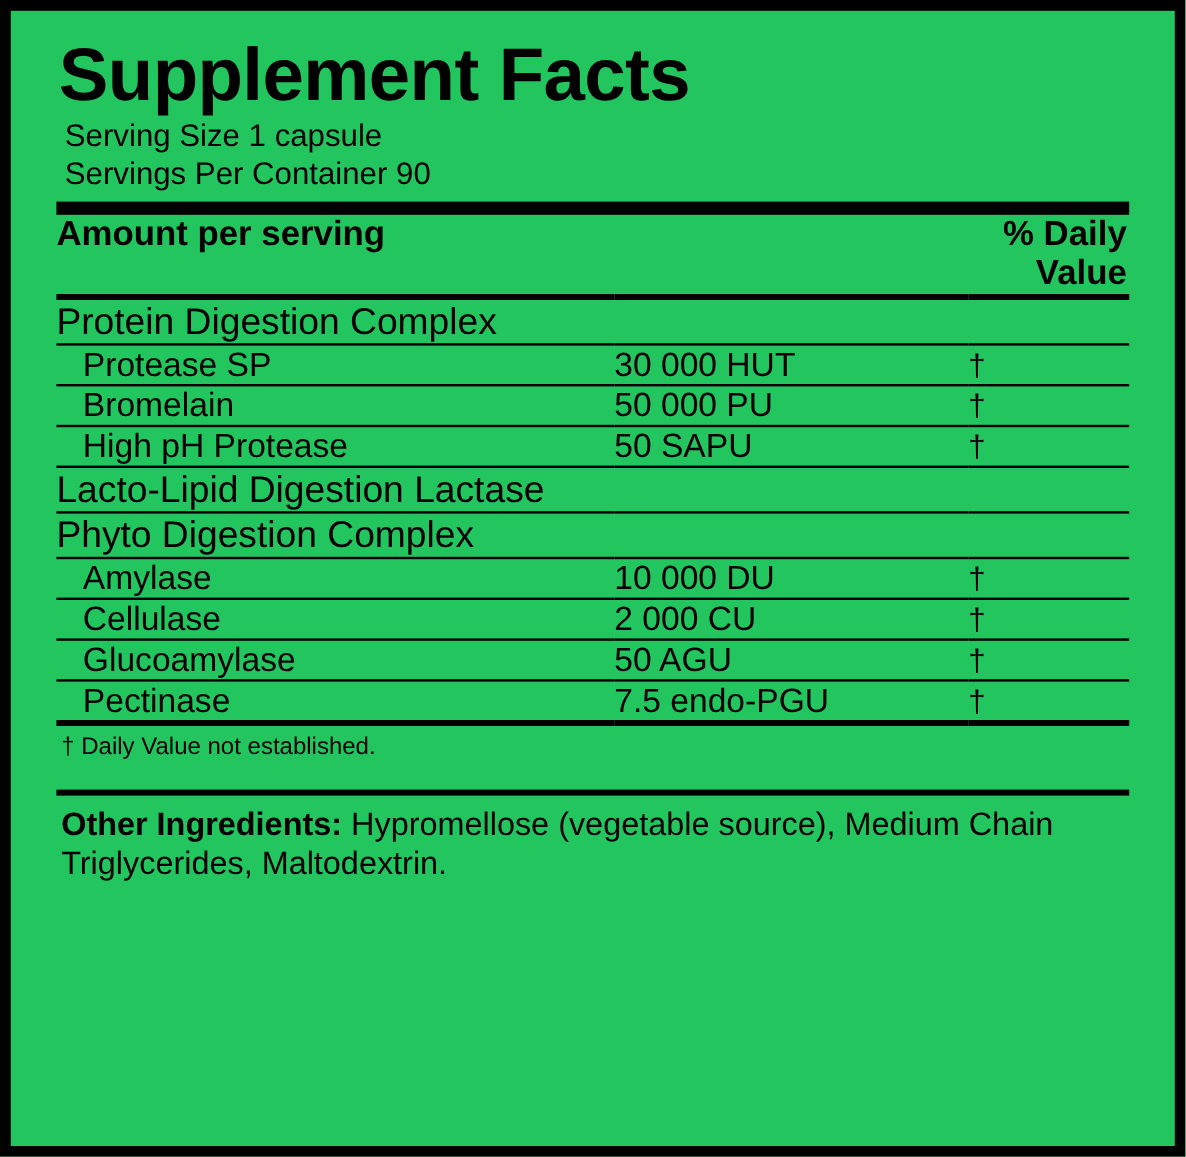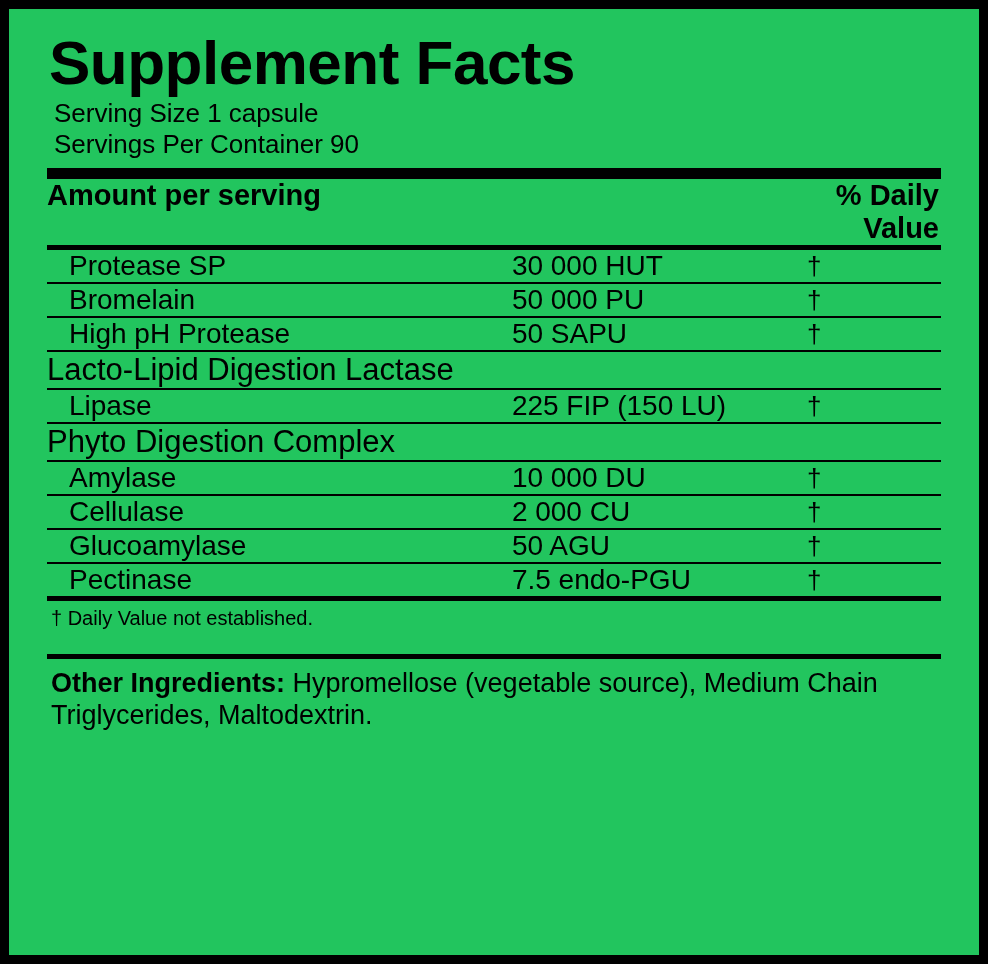--- a/index.html
+++ b/index.html
@@ -105,43 +105,41 @@
         <col class="col-amt">
         <col class="col-dv">
     </colgroup>
     <tbody>
       <tr class="hdr-row bb-med">
         <td>Amount per serving</td>
         <td></td>
         <td class="dv-hdr">% Daily Value</td>
       </tr>
 
+      <tr class="group-row bb-thin">
+        <td colspan="3">Protein Digestion Complex</td>
+      </tr>
       <tr class="item-row bb-thin">
         <td class="nm">Protease SP</td>
         <td class="col-amt">30 000 HUT</td>
         <td class="dv">†</td>
       </tr>
       <tr class="item-row bb-thin">
         <td class="nm">Bromelain</td>
         <td class="col-amt">50 000 PU</td>
         <td class="dv">†</td>
       </tr>
       <tr class="item-row bb-thin">
         <td class="nm">High pH Protease</td>
         <td class="col-amt">50 SAPU</td>
         <td class="dv">†</td>
       </tr>
 
       <tr class="group-row bb-thin">
         <td colspan="3">Lacto-Lipid Digestion Lactase</td>
-      </tr>
-      <tr class="item-row bb-thin">
-        <td class="nm">Lipase</td>
-        <td class="col-amt">225 FIP (150 LU)</td>
-        <td class="dv">†</td>
       </tr>
 
       <tr class="group-row bb-thin">
         <td colspan="3">Phyto Digestion Complex</td>
       </tr>
       <tr class="item-row bb-thin">
         <td class="nm">Amylase</td>
         <td class="col-amt">10 000 DU</td>
         <td class="dv">†</td>
       </tr>

